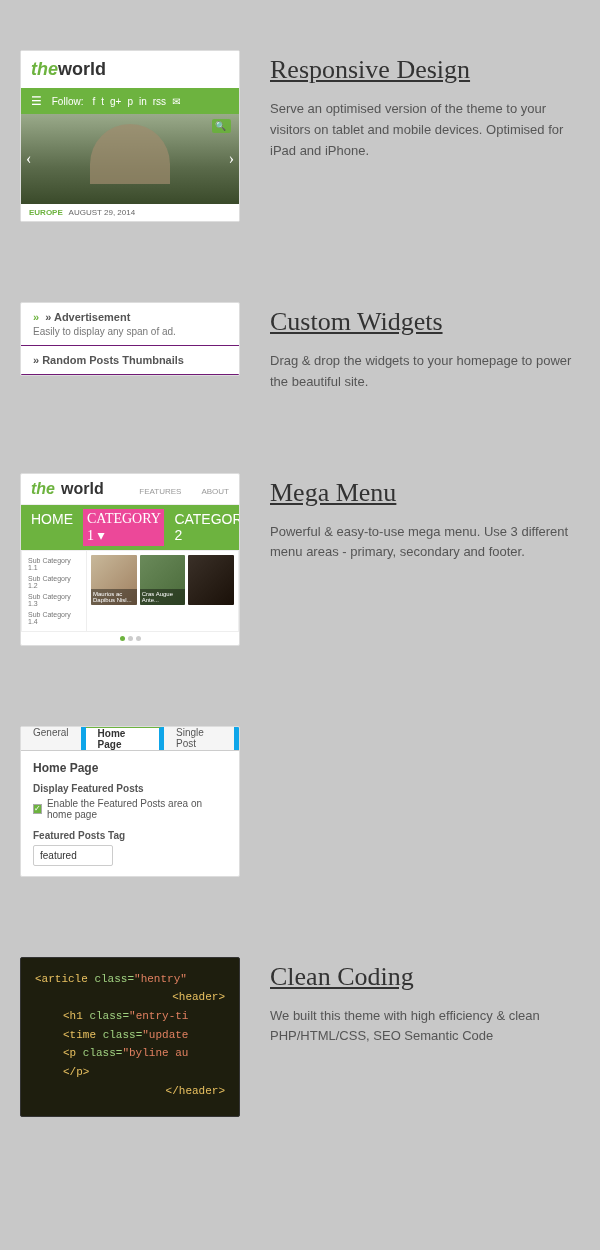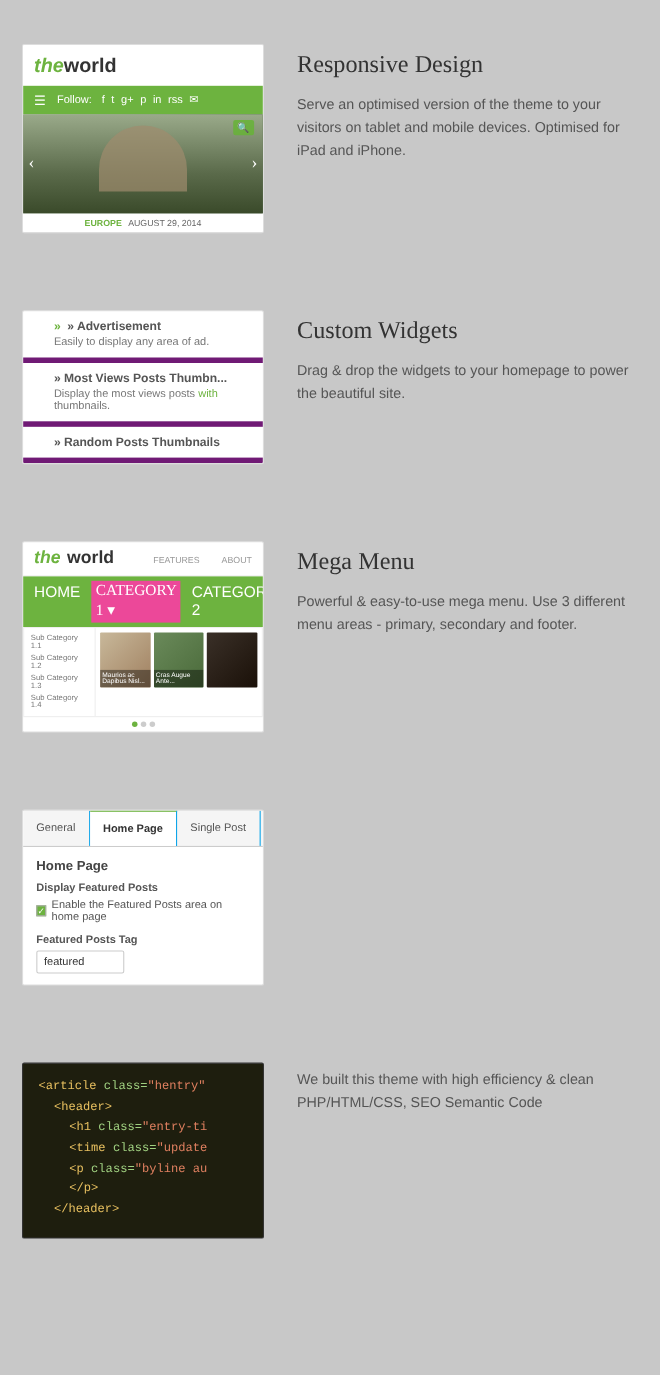--- a/index.html
+++ b/index.html
@@ -7,40 +7,42 @@
       background-color: #c8c8c8;
       font-family: Georgia, 'Times New Roman', serif;
       width: 600px;
       min-height: 1250px;
     }
 
     .feature-row {
       display: flex;
       align-items: flex-start;
       padding: 40px 20px 30px 20px;
+      margin-top: 10px;
     }
 
     .feature-image {
       width: 220px;
       min-width: 220px;
       margin-right: 30px;
       flex-shrink: 0;
     }
 
     .feature-text {
       flex: 1;
       padding-top: 5px;
     }
 
     .feature-title {
-      font-size: 22px;
+      font-size: 26px;
       font-weight: normal;
       color: #333;
       margin-bottom: 14px;
       font-family: Georgia, serif;
+      text-decoration: underline;
     }
 
     .feature-desc {
       font-size: 13px;
       color: #555;
       line-height: 1.6;
       font-family: Arial, sans-serif;
     }
 
     
@@ -126,36 +128,35 @@
       font-size: 9px;
       padding: 2px 4px;
       border-radius: 2px;
     }
     .resp-caption {
       background: #fff;
       padding: 4px 8px;
       font-size: 8px;
       color: #666;
       font-family: Arial, sans-serif;
-      text-align: center;
     }
     .resp-caption .europe { color: #6db33f; font-weight: bold; margin-right: 4px; }
 
     
     .screenshot-widgets {
       background: #fff;
       border: 1px solid #ddd;
       border-radius: 2px;
       overflow: hidden;
       font-family: Arial, sans-serif;
       font-size: 11px;
     }
     .widget-item {
-      padding: 8px 28px;
-      border-bottom: 5px solid #701a75;
+      padding: 8px 12px;
+      border-bottom: 1px solid #701a75;
     }
     .widget-item-title {
       color: #555;
       font-weight: bold;
       font-size: 11px;
     }
     .widget-item-title .arrow { color: #6db33f; margin-right: 3px; }
     .widget-item-desc {
       color: #777;
       font-size: 10px;
@@ -246,24 +247,24 @@
       overflow: hidden;
       font-family: Arial, sans-serif;
       font-size: 11px;
     }
     .options-tabs {
       display: flex;
       border-bottom: 1px solid #ccc;
       background: #f5f5f5;
     }
     .options-tab {
-      padding: 10px 12px;
+      padding: 0 12px;
       font-size: 10px;
       color: #555;
-      border-right: 1px solid #0ea5e9;
+      border-right: 5px solid #0ea5e9;
       cursor: pointer;
     }
     .options-tab.active {
       background: #fff;
       color: #333;
       font-weight: bold;
       border-top: 2px solid #6db33f;
       margin-top: -1px;
     }
     .options-body {
@@ -318,21 +319,21 @@
       font-family: 'Courier New', monospace;
       font-size: 11px;
       padding: 12px 14px;
       color: #ccc;
       min-height: 160px;
     }
     .code-line { line-height: 1.7; }
     .code-tag { color: #e8c060; }
     .code-attr { color: #a0d080; }
     .code-val { color: #e08060; }
-    .code-indent-1 { padding-left: 14px; }
+    .code-indent-1 { padding-left: 14px; text-align: right; }
     .code-indent-2 { padding-left: 28px; }
     .code-bold { color: #fff; font-weight: bold; }
   </style>
 </head>
 <body>
 
 <div class="feature-row">
   <div class="feature-image">
     <div class="screenshot-responsive">
       <div class="resp-header">
@@ -370,29 +371,21 @@
 </div>
 
 <div class="feature-row">
   <div class="feature-image">
     <div class="screenshot-widgets">
       <div class="widget-item">
         <div class="widget-item-title">
           <span class="arrow">»</span>
           <span>» Advertisement</span>
         </div>
-        <div class="widget-item-desc">Easily to display any area of ad.</div>
-      </div>
-      <div class="widget-item">
-        <div class="widget-item-title">
-          <span>» Most Views Posts Thumbn...</span>
-        </div>
-        <div class="widget-item-desc">
-          Display the most views posts <span class="link">with</span> thumbnails.
-        </div>
+        <div class="widget-item-desc">Easily to display any span of ad.</div>
       </div>
       <div class="widget-item">
         <div class="widget-item-title">
           <span>» Random Posts Thumbnails</span>
         </div>
       </div>
     </div>
   </div>
   <div class="feature-text">
     <h2 class="feature-title">Custom Widgets</h2>
@@ -494,15 +487,16 @@
       </div>
       <div class="code-line code-indent-2">
         <span class="code-tag">&lt;/p&gt;</span>
       </div>
       <div class="code-line code-indent-1">
         <span class="code-tag">&lt;/header&gt;</span>
       </div>
     </div>
   </div>
   <div class="feature-text">
+    <h2 class="feature-title">Clean Coding</h2>
     <p class="feature-desc">We built this theme with high efficiency &amp; clean PHP/HTML/CSS, SEO Semantic Code</p>
   </div>
 </div>
 
 </body></html>

